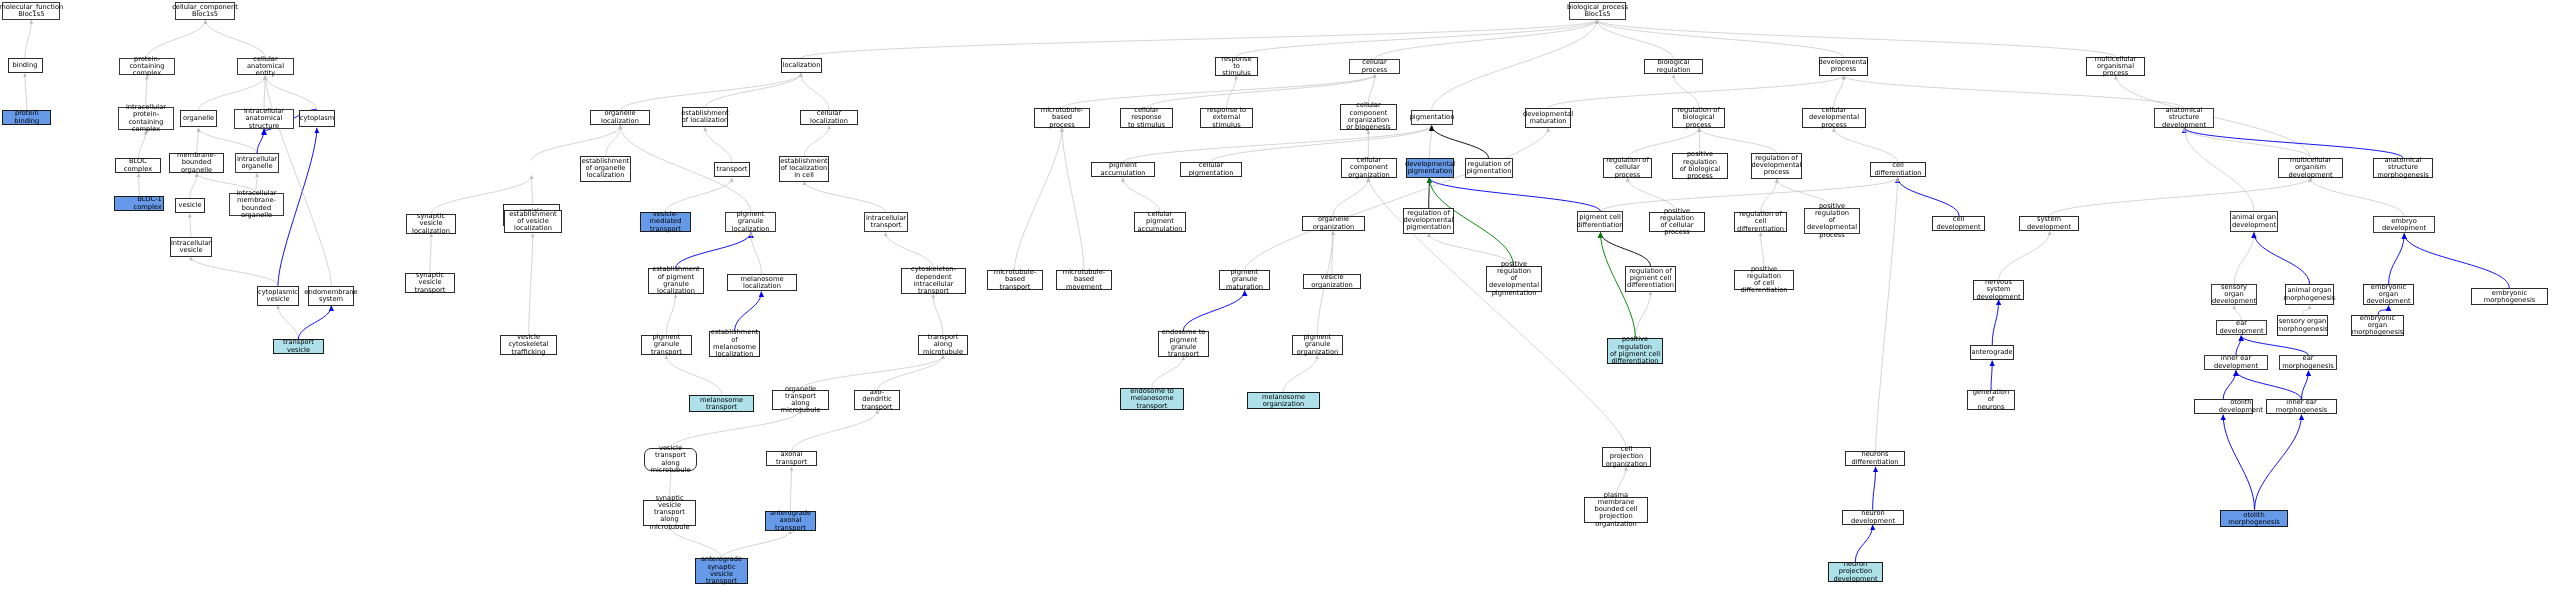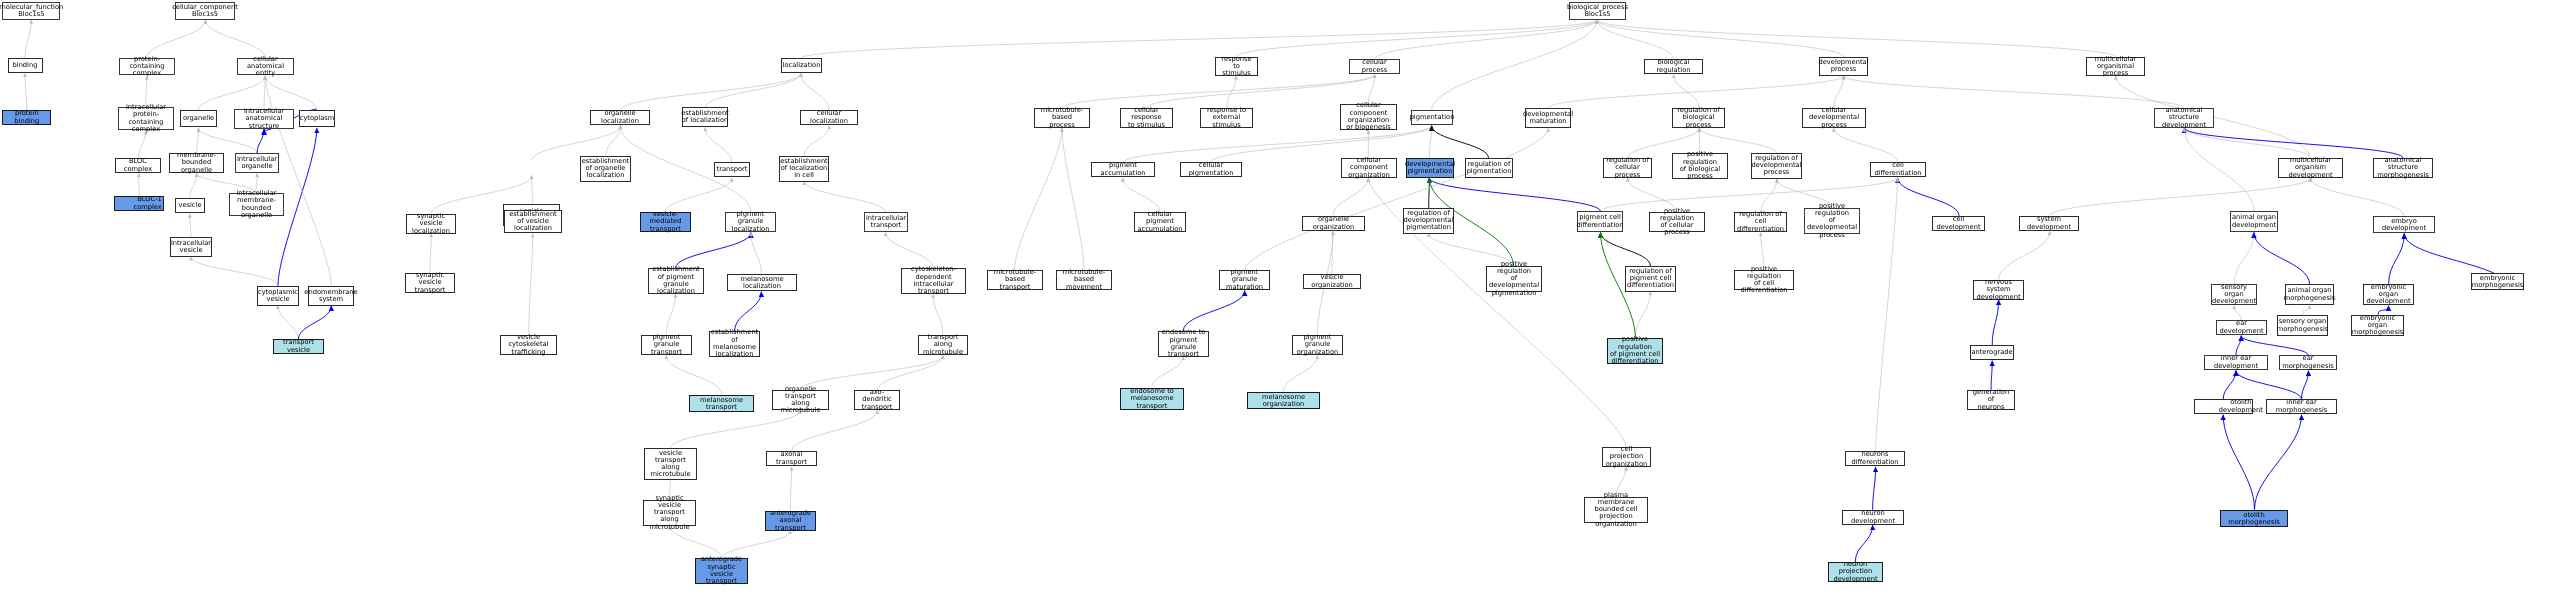--- a/index.html
+++ b/index.html
@@ -314,21 +314,21 @@
 of pigment cell
 differentiation</div>
     <div class="node" style="left: 1973px; top: 280px; width: 51px; height: 20px;">nervous system
 development</div>
     <div class="node thick" style="left: 2211px; top: 284px; width: 46px; height: 21px;">sensory organ
 development</div>
     <div class="node" style="left: 2285px; top: 284px; width: 49px; height: 21px;">animal organ
 morphogenesis</div>
     <div class="node" style="left: 2363px; top: 284px; width: 51px; height: 21px;">embryonic organ
 development</div>
-    <div class="node" style="left: 2471px; top: 273px; width: 53px; height: 17.4px;">embryonic morphogenesis</div>
+    <div class="node" style="left: 2471px; top: 288px; width: 77px; height: 17.4px;">embryonic morphogenesis</div>
     <div class="node" style="left: 500px; top: 335px; width: 57px; height: 20px;">vesicle cytoskeletal
 trafficking</div>
     <div class="node" style="left: 641px; top: 335px; width: 51px; height: 20px;">pigment granule
 transport</div>
     <div class="node" style="left: 709px; top: 331px; width: 51px; height: 25.5px;">establishment
 of melanosome
 localization</div>
     <div class="node" style="left: 918px; top: 335px; width: 50px; height: 20px;">transport along
 microtubule</div>
     <div class="node" style="left: 1158px; top: 331px; width: 51px; height: 25.5px;">endosome to
@@ -349,21 +349,21 @@
     <div class="node hl2" style="left: 1247px; top: 392px; width: 73px; height: 17.4px;">melanosome organization</div>
     <div class="node thick" style="left: 2216px; top: 320px; width: 51px; height: 15px;">ear development</div>
     <div class="node" style="left: 2277px; top: 315px; width: 51px; height: 21px;">sensory organ
 morphogenesis</div>
     <div class="node" style="left: 2351px; top: 315px; width: 53px; height: 21px;">embryonic organ
 morphogenesis</div>
     <div class="node" style="left: 1967px; top: 390px; width: 48px; height: 20px;">generation of
 neurons</div>
     <div class="node" style="left: 2194px; top: 399px; width: 59px; height: 15px; padding-left: 36px;">otolith development</div>
     <div class="node" style="left: 2266px; top: 399px; width: 71px; height: 15px;">inner ear morphogenesis</div>
-    <div class="node" style="left: 644px; top: 448px; width: 53px; height: 32px;">vesicle transport
+    <div class="node" style="left: 644px; top: 448px; width: 53px; height: 23px; border-radius: 7px;">vesicle transport
 along microtubule</div>
     <div class="node" style="left: 766px; top: 451px; width: 51px; height: 15px;">axonal transport</div>
     <div class="node" style="left: 1602px; top: 447px; width: 49px; height: 20px;">cell projection
 organization</div>
     <div class="node" style="left: 1845px; top: 451px; width: 60px; height: 15px;">neurons differentiation</div>
     <div class="node hl" style="left: 2220px; top: 510px; width: 68px; height: 17.4px;">otolith morphogenesis</div>
     <div class="node" style="left: 643px; top: 500px; width: 53px; height: 25.5px;">synaptic vesicle
 transport along
 microtubule</div>
     <div class="node" style="left: 1584px; top: 497px; width: 64px; height: 25.5px;">plasma membrane

